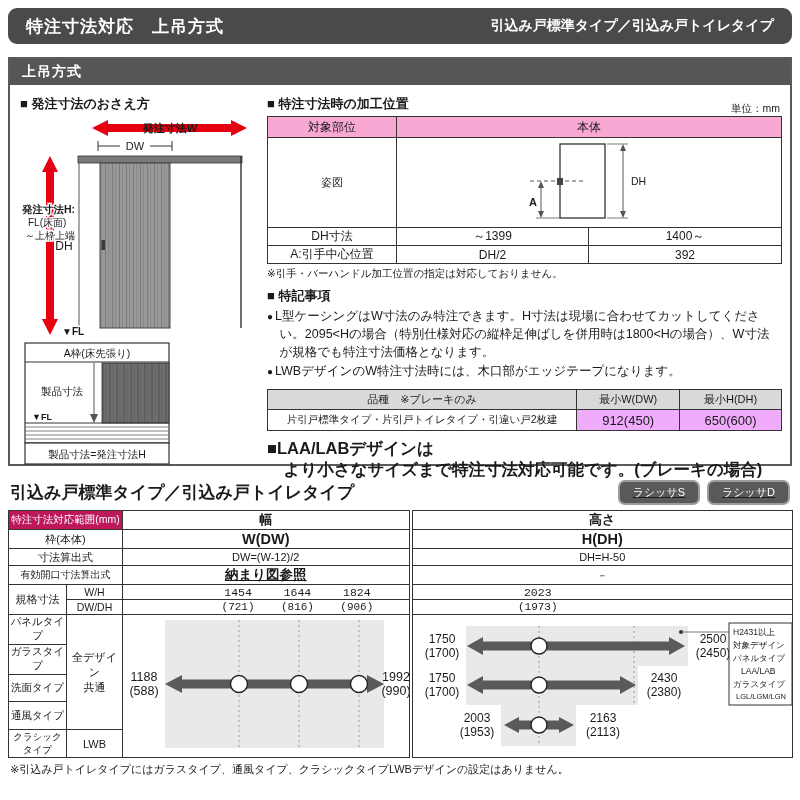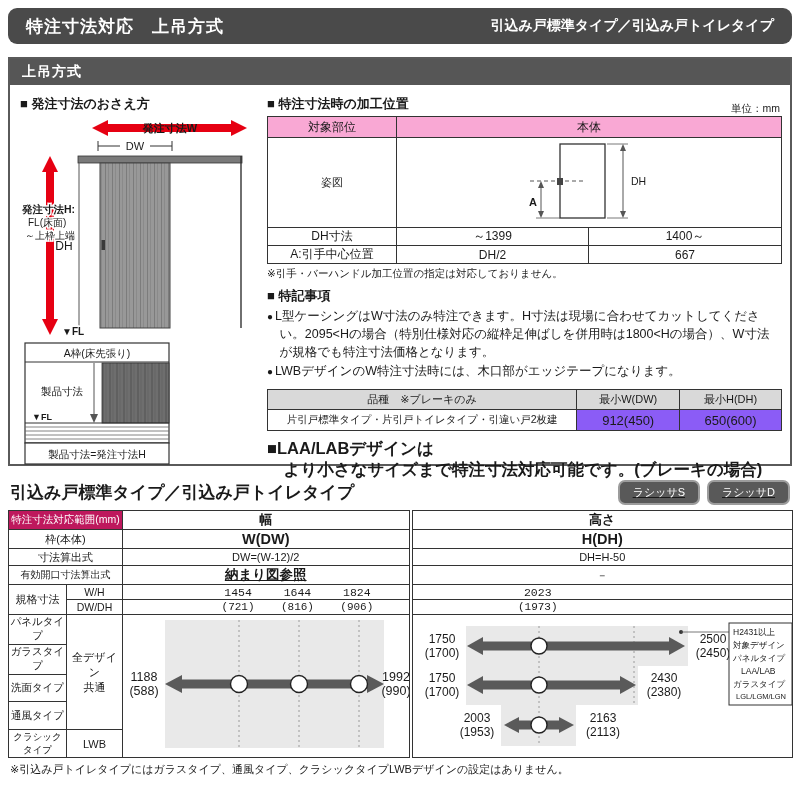--- a/index.html
+++ b/index.html
@@ -34,21 +34,21 @@
   .small-note { font-size:10.5px; margin:3px 0 6px 0; }
   .bullets { list-style:none; margin:1px 0 8px 0; }
   .bullets li { font-size:12.5px; line-height:1.42; padding-left:1em; text-indent:-1em; margin-bottom:2px; }
   .bullets li::before { content:"●"; font-size:10px; margin-right:2px; }
 
   .min-table { width:515px; margin-top:4px; }
   .min-table th, .min-table td { border:1px solid #333; text-align:center; }
   .min-table th { background:#d9d9d9; font-size:11px; font-weight:normal; height:20px; }
   .min-table td { height:21px; }
   .min-kind { font-size:10.5px; }
-  .min-val { font-size:13px; background:#8b5cf6; }
+  .min-val { font-size:13px; background:#f0abfc; }
 
   .laa { margin-top:7px; font-weight:bold; font-size:16.5px; line-height:1.3; }
   .laa .l2 { padding-left:1em; }
 
   
   .sec2-head { display:flex; justify-content:space-between; align-items:center; margin:14px 10px 5px 10px; }
   .sec2-title { font-size:17px; font-weight:bold; }
   .badges { display:flex; gap:7px;text-decoration:underline; }
   .badge { background:#595959; color:#fff; font-size:11px; padding:3px 13px; border-radius:7px; border:2px solid #9c9c9c; }
 
@@ -193,21 +193,21 @@
             </td>
           </tr>
           <tr class="row-dh">
             <td>DH寸法</td>
             <td>～1399</td>
             <td>1400～</td>
           </tr>
           <tr class="row-a">
             <td>A:引手中心位置</td>
             <td>DH/2</td>
-            <td>667</td>
+            <td>392</td>
           </tr>
         </tbody>
           </table>
         <div class="small-note">※引手・バーハンドル加工位置の指定は対応しておりません。</div>
 
         <div class="h-square">■ 特記事項</div>
         <ul class="bullets">
           <li>L型ケーシングはW寸法のみ特注できます。H寸法は現場に合わせてカットしてください。2095&lt;Hの場合（特別仕様対応の縦枠足伸ばしを併用時は1800&lt;Hの場合）、W寸法が規格でも特注寸法価格となります。</li>
           <li>LWBデザインのW特注寸法時には、木口部がエッジテープになります。</li>
         </ul>

